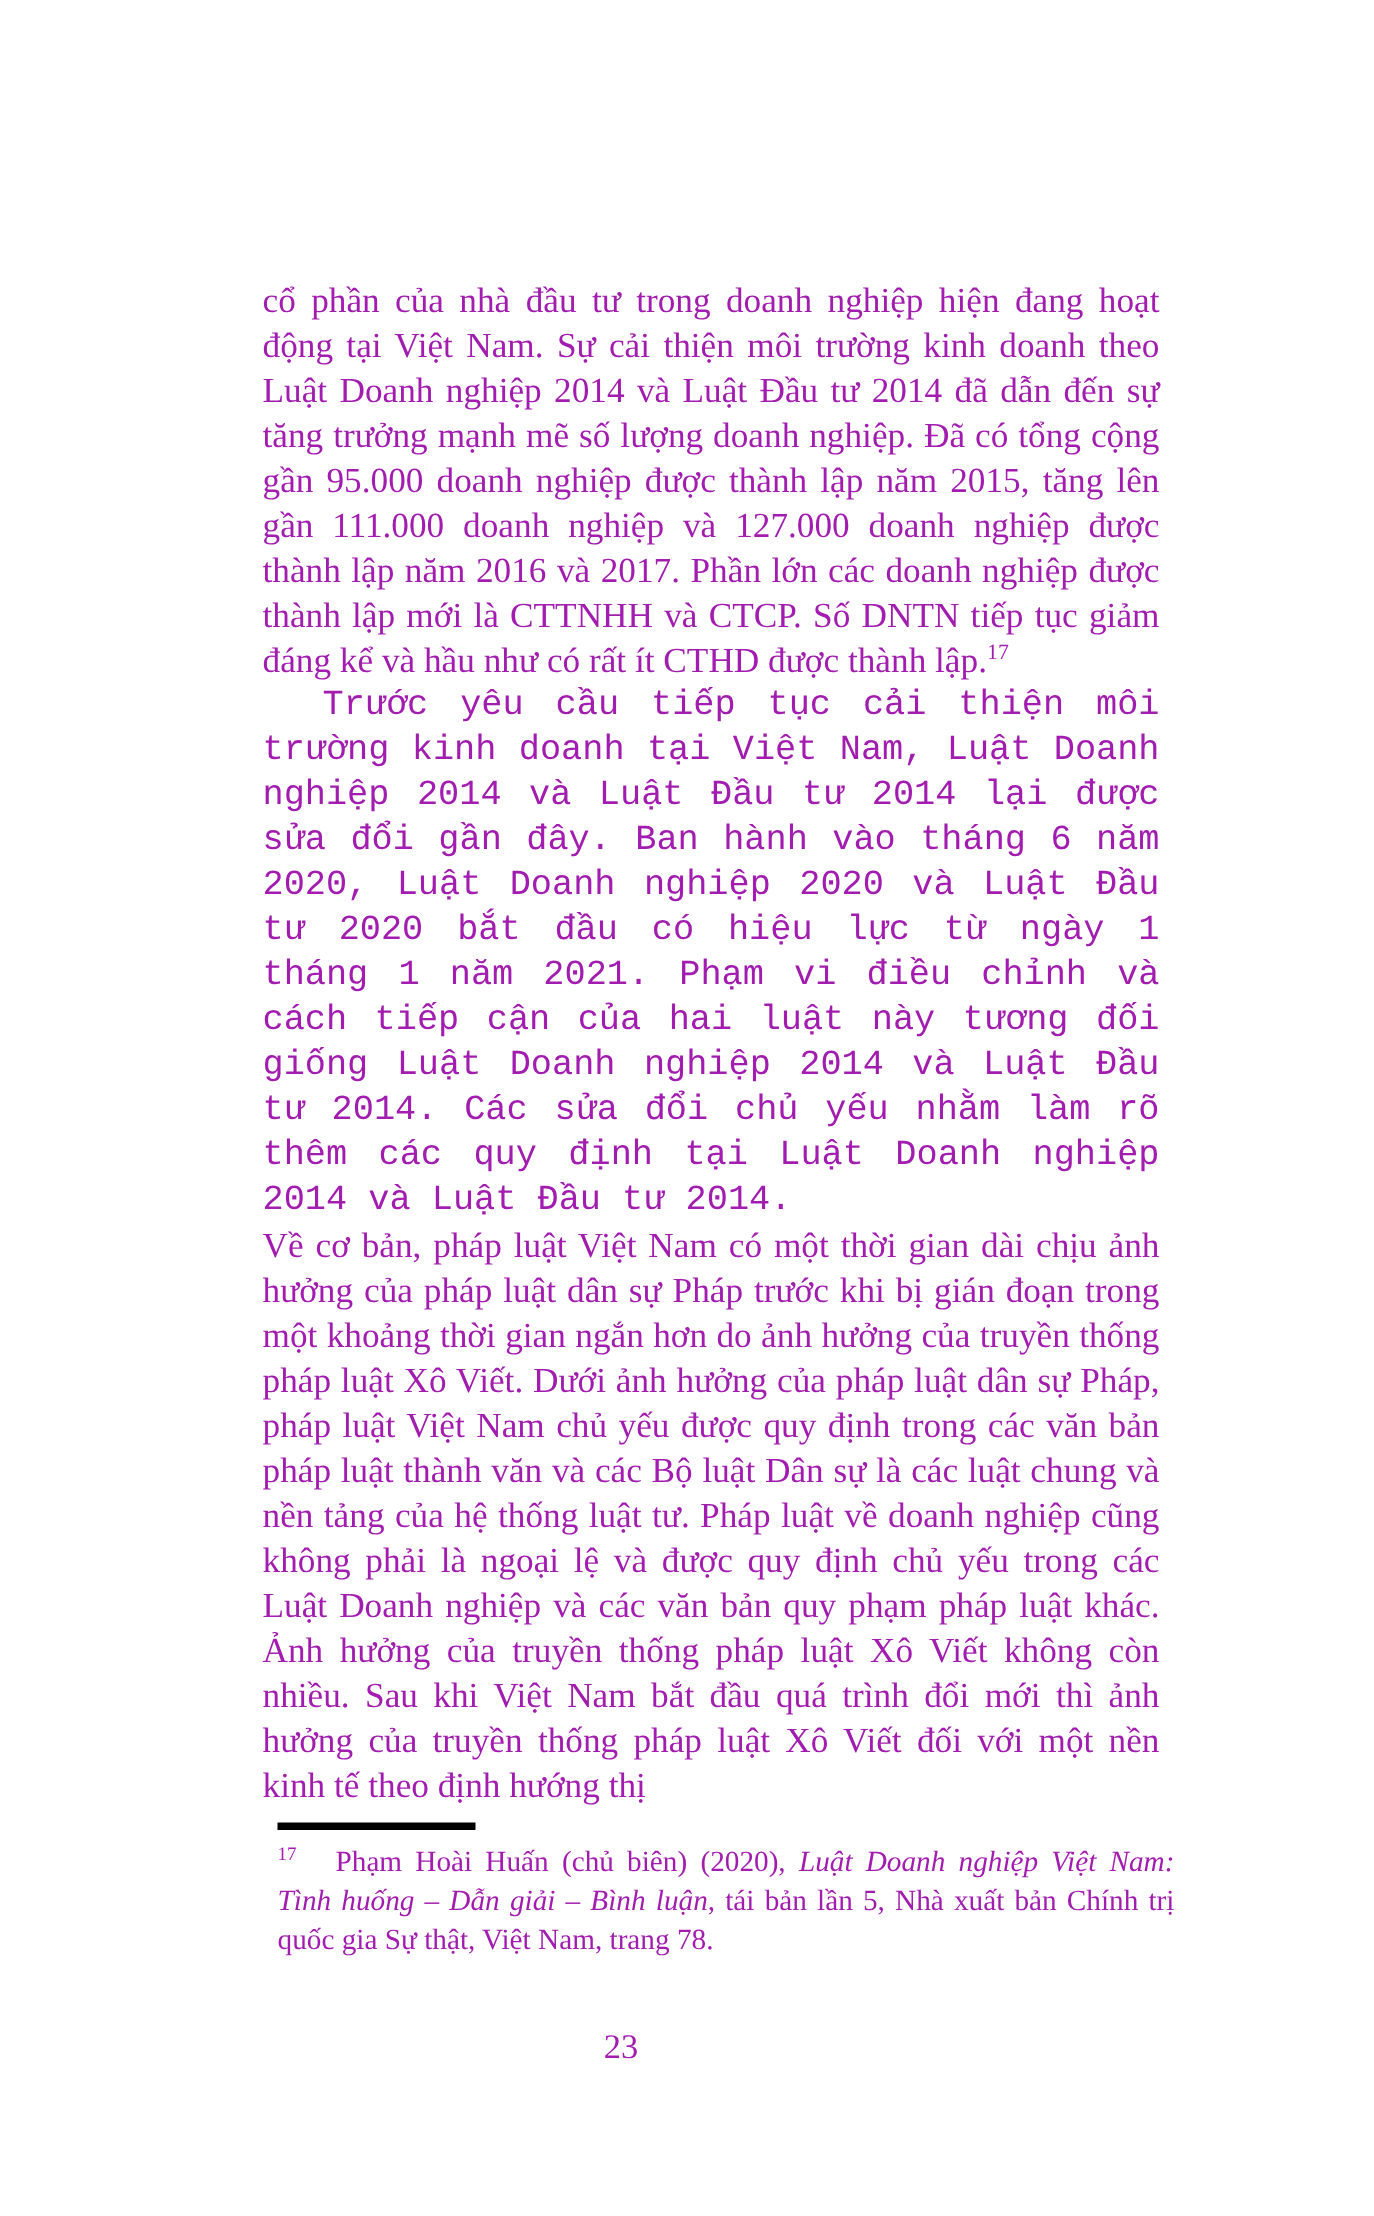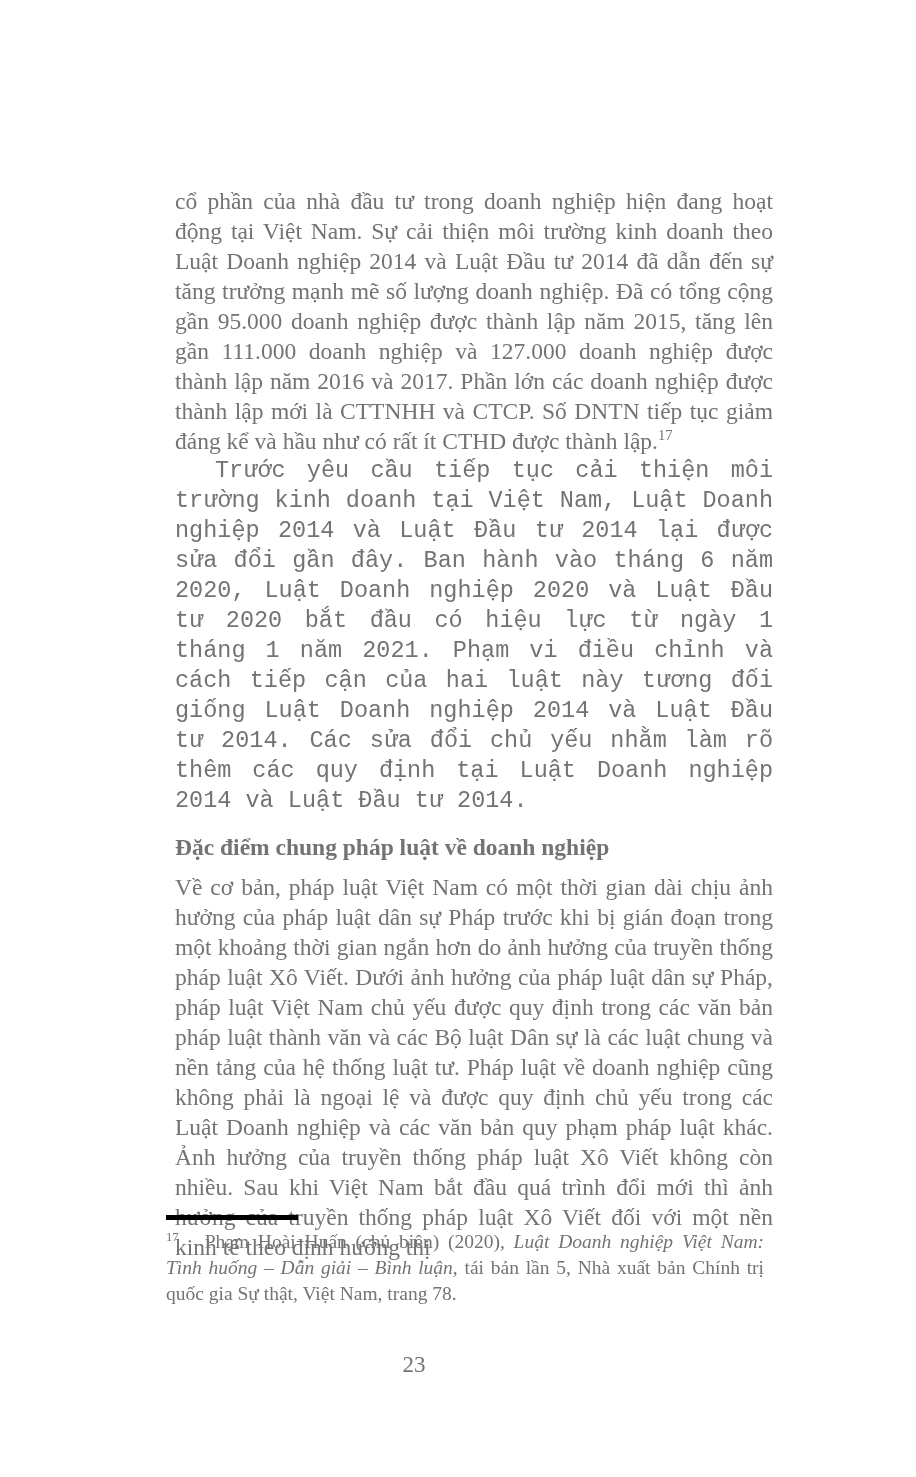--- a/index.html
+++ b/index.html
@@ -6,21 +6,21 @@
     margin: 0;
     padding: 0;
     background: #ffffff;
   }
   .page {
     position: relative;
     width: 916px;
     height: 1477px;
     background: #ffffff;
     font-family: "Liberation Serif", serif;
-    color: #737373;
+    color: #a21caf;
     overflow: hidden;
   }
   .text-block {
     position: absolute;
     left: 175px;
     top: 186px;
     width: 598px;
     font-size: 23.5px;
     line-height: 30px;
     text-align: justify;
@@ -38,21 +38,21 @@
     font-weight: bold;
     text-align: left;
     margin: 16px 0 10px 0;
   }
   sup.fn-ref {
     font-size: 0.62em;
     line-height: 0;
   }
   .footnote-area {
     position: absolute;
-    left: 166px;
+    left: 185px;
     top: 1215px;
     width: 598px;
   }
   .footnote-rule {
     width: 132px;
     height: 5px;
     background: #000000;
     margin-bottom: 9px;
   }
   p.footnote {
@@ -80,21 +80,20 @@
 <body>
 
 <div class="page">
 
   <main class="text-block">
 
     <p class="para"><span>cổ phần của nhà đầu tư trong doanh nghiệp hiện đang hoạt động tại Việt Nam. Sự cải thiện môi trường kinh doanh theo Luật Doanh nghiệp 2014 và Luật Đầu tư 2014 đã dẫn đến sự tăng trưởng mạnh mẽ số lượng doanh nghiệp. Đã có tổng cộng gần 95.000 doanh nghiệp được thành lập năm 2015, tăng lên gần 111.000 doanh nghiệp và 127.000 doanh nghiệp được thành lập năm 2016 và 2017. Phần lớn các doanh nghiệp được thành lập mới là CTTNHH và CTCP. Số DNTN tiếp tục giảm đáng kể và hầu như có rất ít CTHD được thành lập.</span><sup class="fn-ref">17</sup></p>
 
     <p class="para indent"><span>Trước yêu cầu tiếp tục cải thiện môi trường kinh doanh tại Việt Nam, Luật Doanh nghiệp 2014 và Luật Đầu tư 2014 lại được sửa đổi gần đây. Ban hành vào tháng 6 năm 2020, Luật Doanh nghiệp 2020 và Luật Đầu tư 2020 bắt đầu có hiệu lực từ ngày 1 tháng 1 năm 2021. Phạm vi điều chỉnh và cách tiếp cận của hai luật này tương đối giống Luật Doanh nghiệp 2014 và Luật Đầu tư 2014. Các sửa đổi chủ yếu nhằm làm rõ thêm các quy định tại Luật Doanh nghiệp 2014 và Luật Đầu tư 2014.</span></p>
 
-    <h2 class="heading">Đặc điểm chung pháp luật về doanh nghiệp</h2>
 
     <p class="para"><span>Về cơ bản, pháp luật Việt Nam có một thời gian dài chịu ảnh hưởng của pháp luật dân sự Pháp trước khi bị gián đoạn trong một khoảng thời gian ngắn hơn do ảnh hưởng của truyền thống pháp luật Xô Viết. Dưới ảnh hưởng của pháp luật dân sự Pháp, pháp luật Việt Nam chủ yếu được quy định trong các văn bản pháp luật thành văn và các Bộ luật Dân sự là các luật chung và nền tảng của hệ thống luật tư. Pháp luật về doanh nghiệp cũng không phải là ngoại lệ và được quy định chủ yếu trong các Luật Doanh nghiệp và các văn bản quy phạm pháp luật khác. Ảnh hưởng của truyền thống pháp luật Xô Viết không còn nhiều. Sau khi Việt Nam bắt đầu quá trình đổi mới thì ảnh hưởng của truyền thống pháp luật Xô Viết đối với một nền kinh tế theo định hướng thị</span></p>
 
   </main>
 
   <footer class="footnote-area">
     <div class="footnote-rule"></div>
     <p class="footnote"><sup class="fn-marker">17</sup><span>Phạm Hoài Huấn (chủ biên) (2020), </span><i>Luật Doanh nghiệp Việt Nam: Tình huống – Dẫn giải – Bình luận</i><span>, tái bản lần 5, Nhà xuất bản Chính trị quốc gia Sự thật, Việt Nam, trang 78.</span></p>
   </footer>
 

